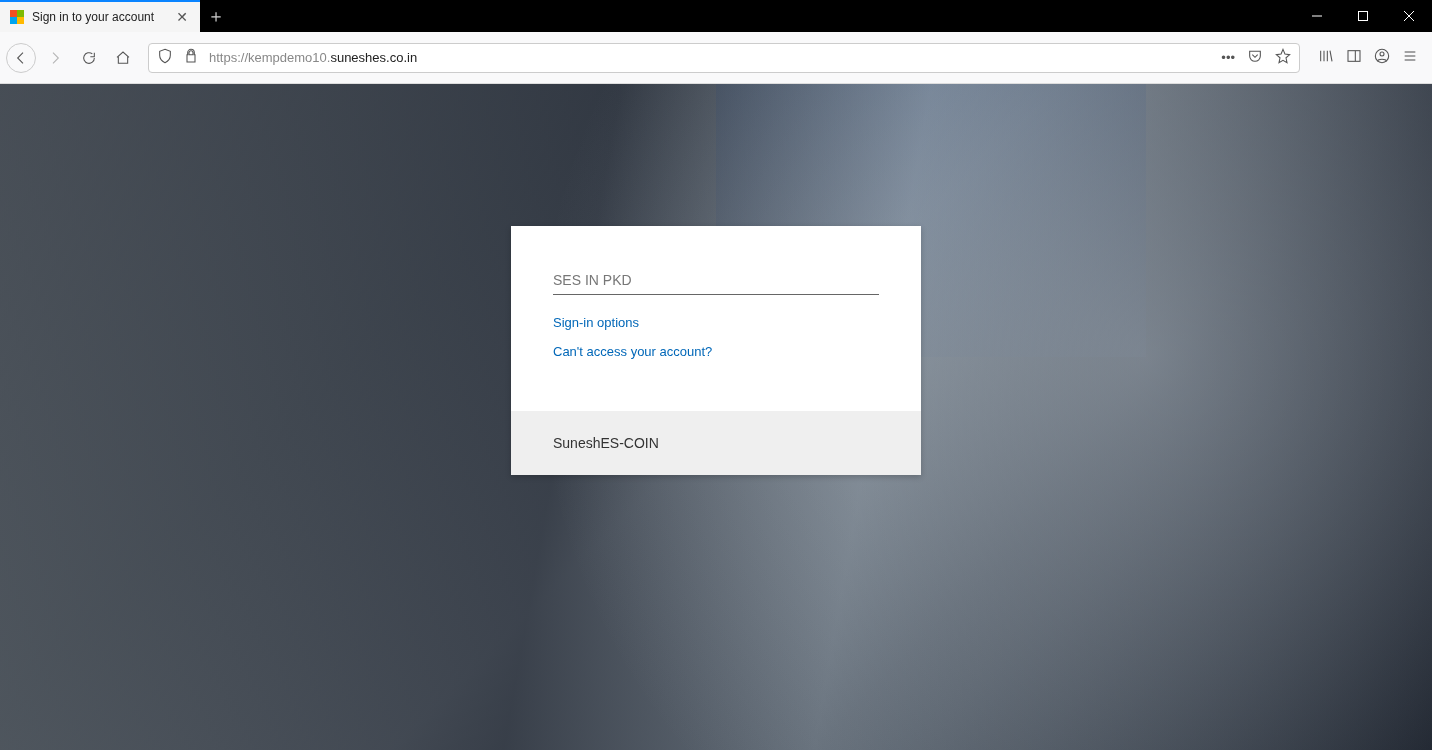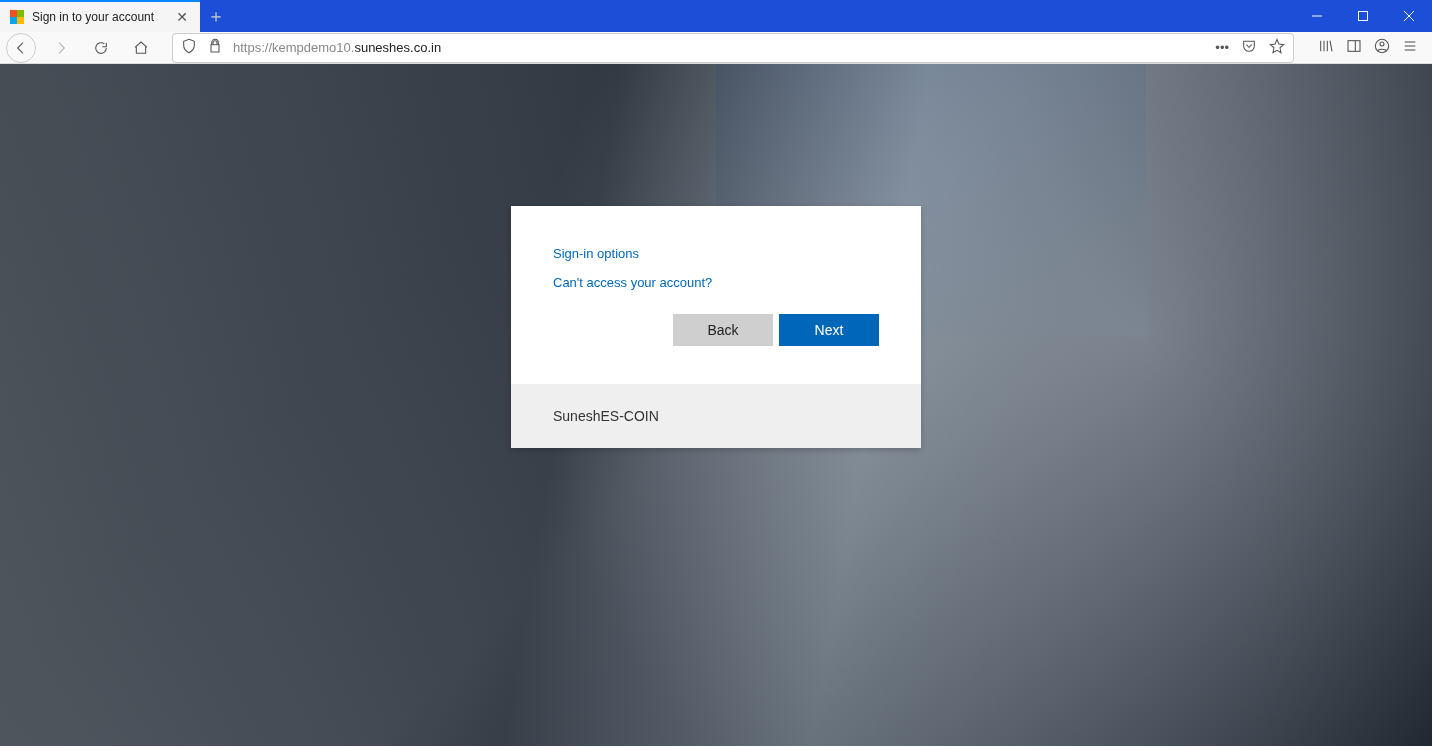--- a/index.html
+++ b/index.html
@@ -7,21 +7,21 @@
   width: 1432px;
   height: 750px;
   font-family: "Segoe UI", Arial, sans-serif;
   overflow: hidden;
   background: #fff;
 }
 
 
 .titlebar {
   height: 32px;
-  background: #1d4ed8;
+  background: #000000;
   display: flex;
   align-items: stretch;
 }
 .tab {
   background: #f5f5f5;
   display: flex;
   align-items: center;
   padding: 0 8px 0 10px;
   gap: 8px;
   min-width: 200px;
@@ -48,27 +48,27 @@
 .win-controls {
   margin-left: auto; display:flex;
 }
 .win-controls div {
   width: 46px; display:flex; align-items:center; justify-content:center;
   color:#fff; cursor:pointer;
 }
 .win-controls svg { width:12px; height:12px; stroke:#fff; stroke-width:1; fill:none; }
 
 .toolbar {
-  height: 32px;
+  height: 52px;
   background: #f9f9fa;
   border-bottom: 1px solid #ddd;
   display:flex;
   align-items:center;
   padding: 0 6px;
-  gap: 10px;
+  gap: 4px;
 }
 .nav-btn {
   width: 30px; height: 30px;
   display:flex; align-items:center; justify-content:center;
   border-radius: 4px;
   cursor:pointer;
   color:#555;
 }
 .nav-btn.disabled { color:#b5b5b5; }
 .nav-back { border:1px solid #ccc; border-radius:50%; }
@@ -280,22 +280,19 @@
     </span>
   </div>
 </div>
 
 <div class="content">
   <div class="bg-sky"></div>
   <div class="bg-overlay"></div>
 
   <div class="card">
     <div class="card-body">
+      <input class="input-line" type="text" placeholder="SES IN PKD" value="" style="">
       <a class="link">Sign-in options</a>
       <a class="link">Can't access your account?</a>
-      <div class="btn-row">
-        <button class="btn btn-back">Back</button>
-        <button class="btn btn-next">Next</button>
-      </div>
     </div>
     <div class="card-footer">SuneshES-COIN</div>
   </div>
 </div>
 
 </body></html>

